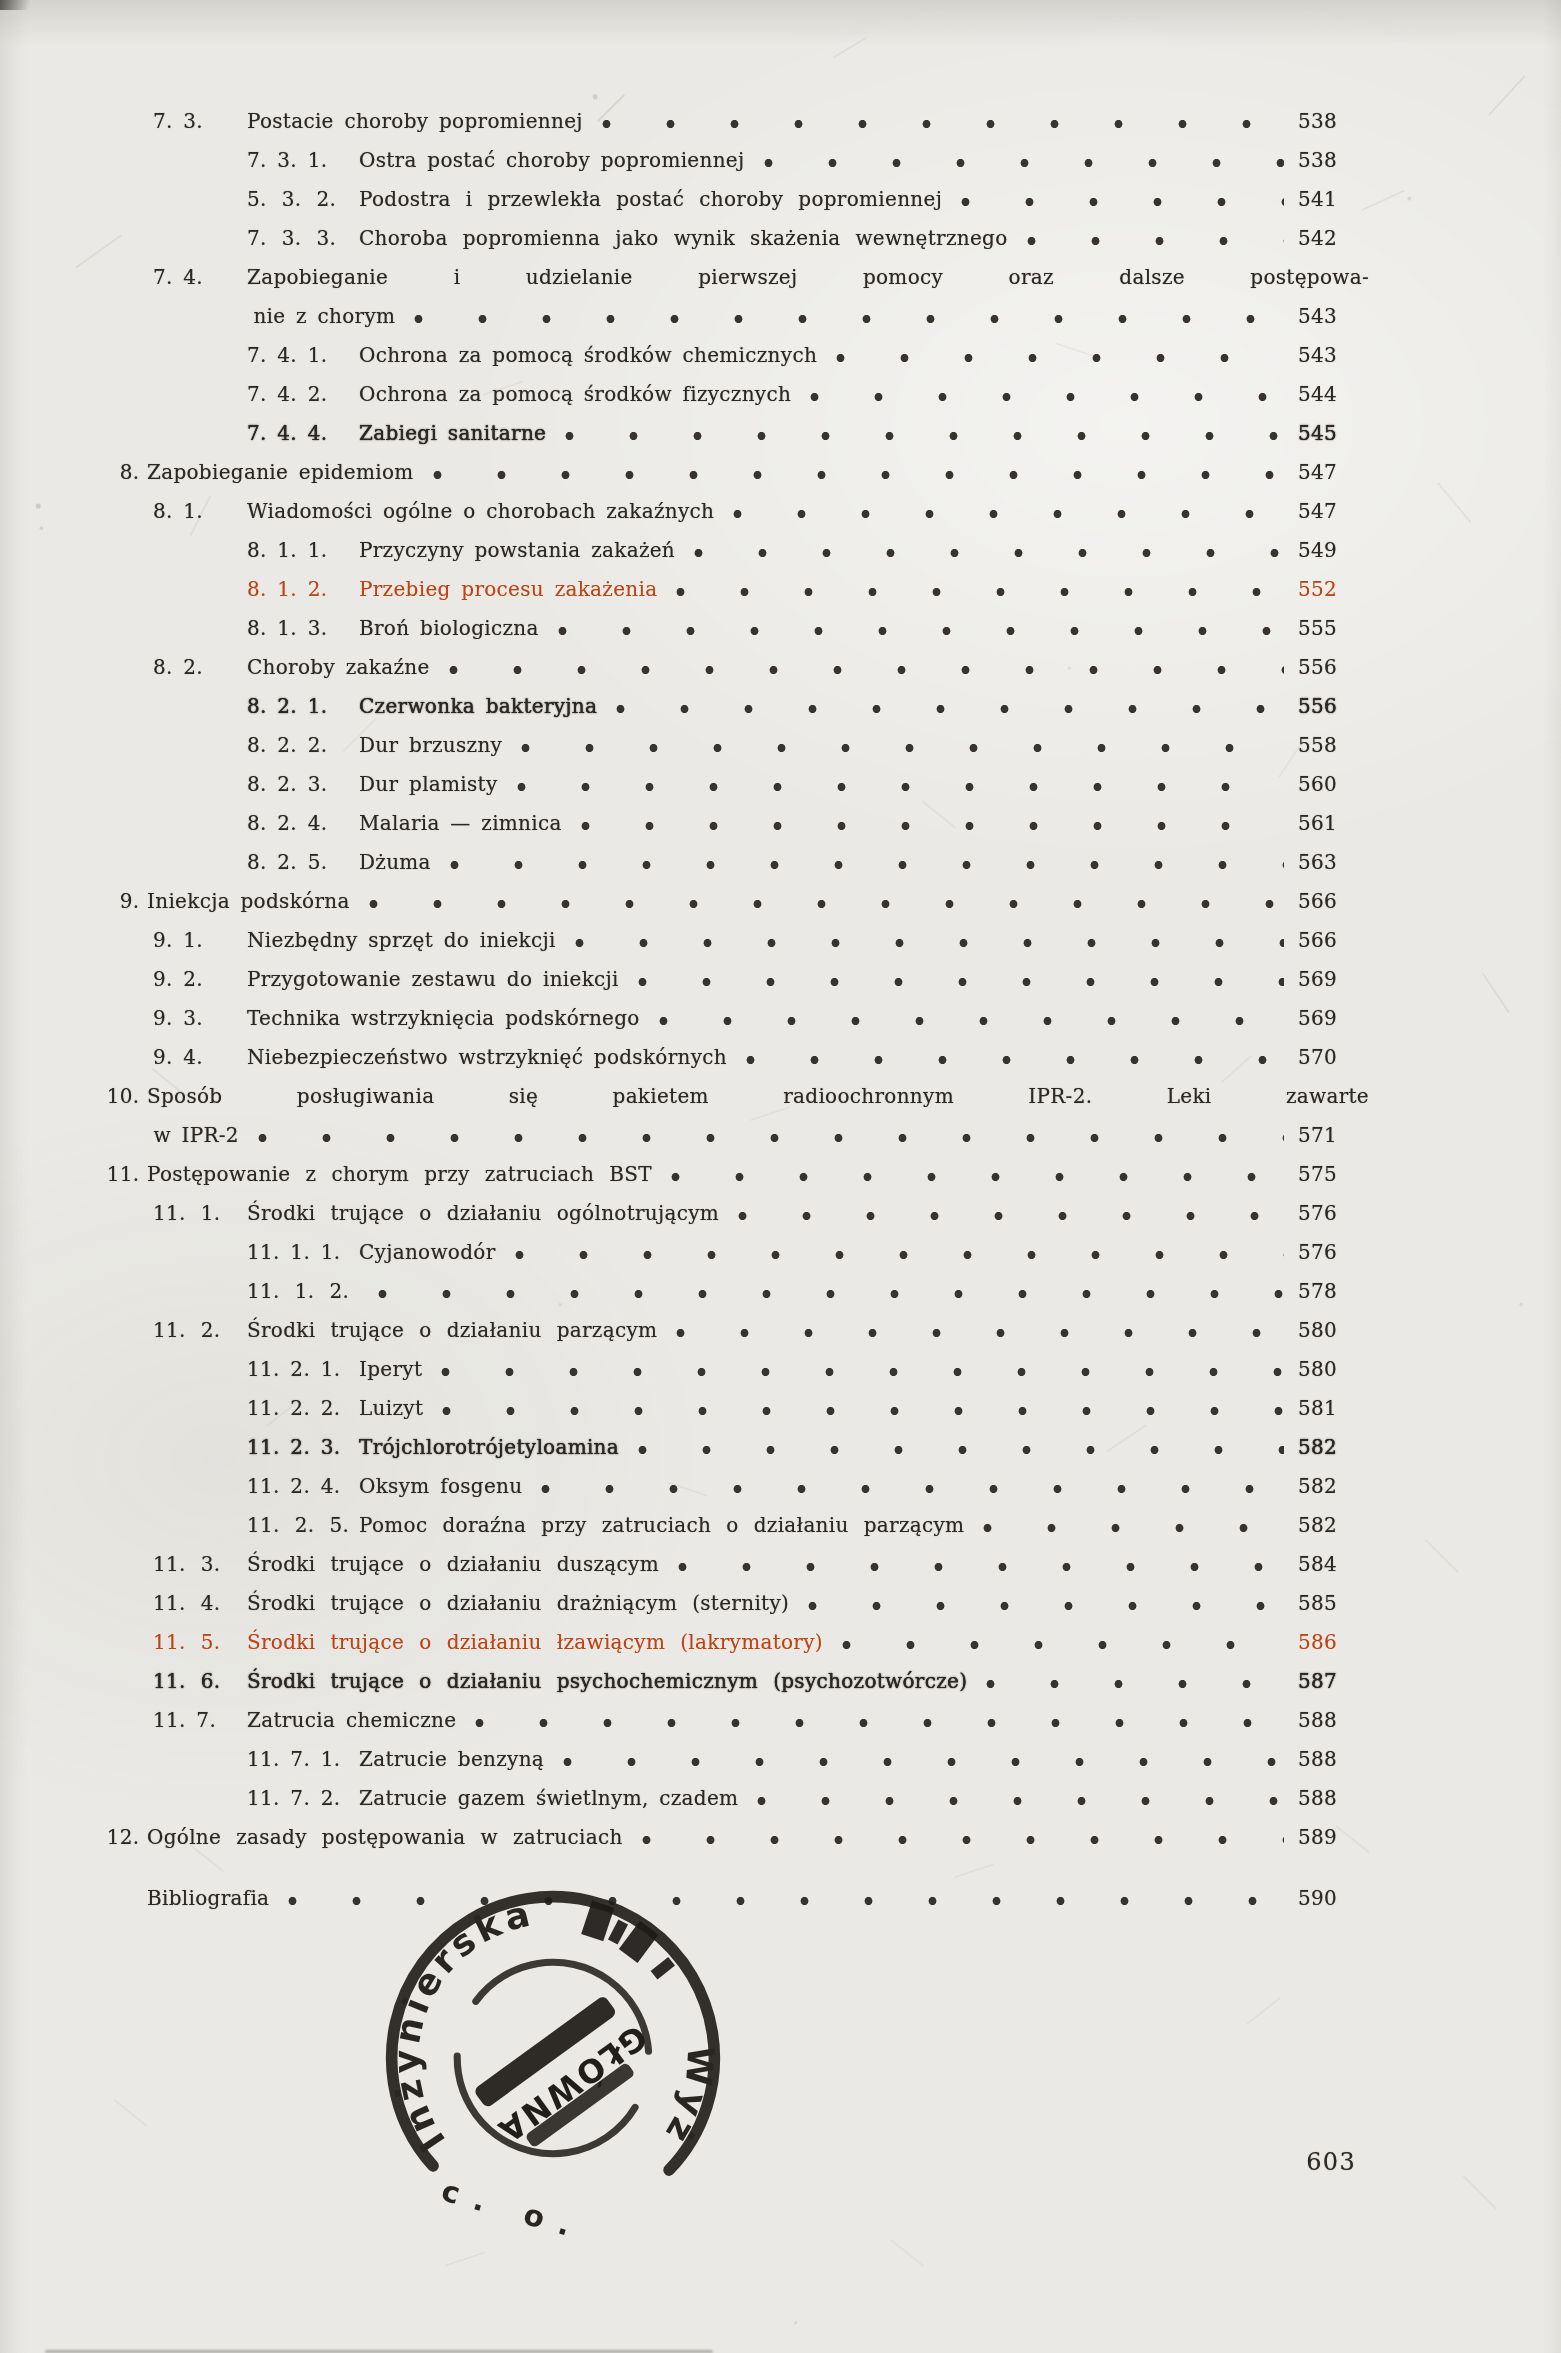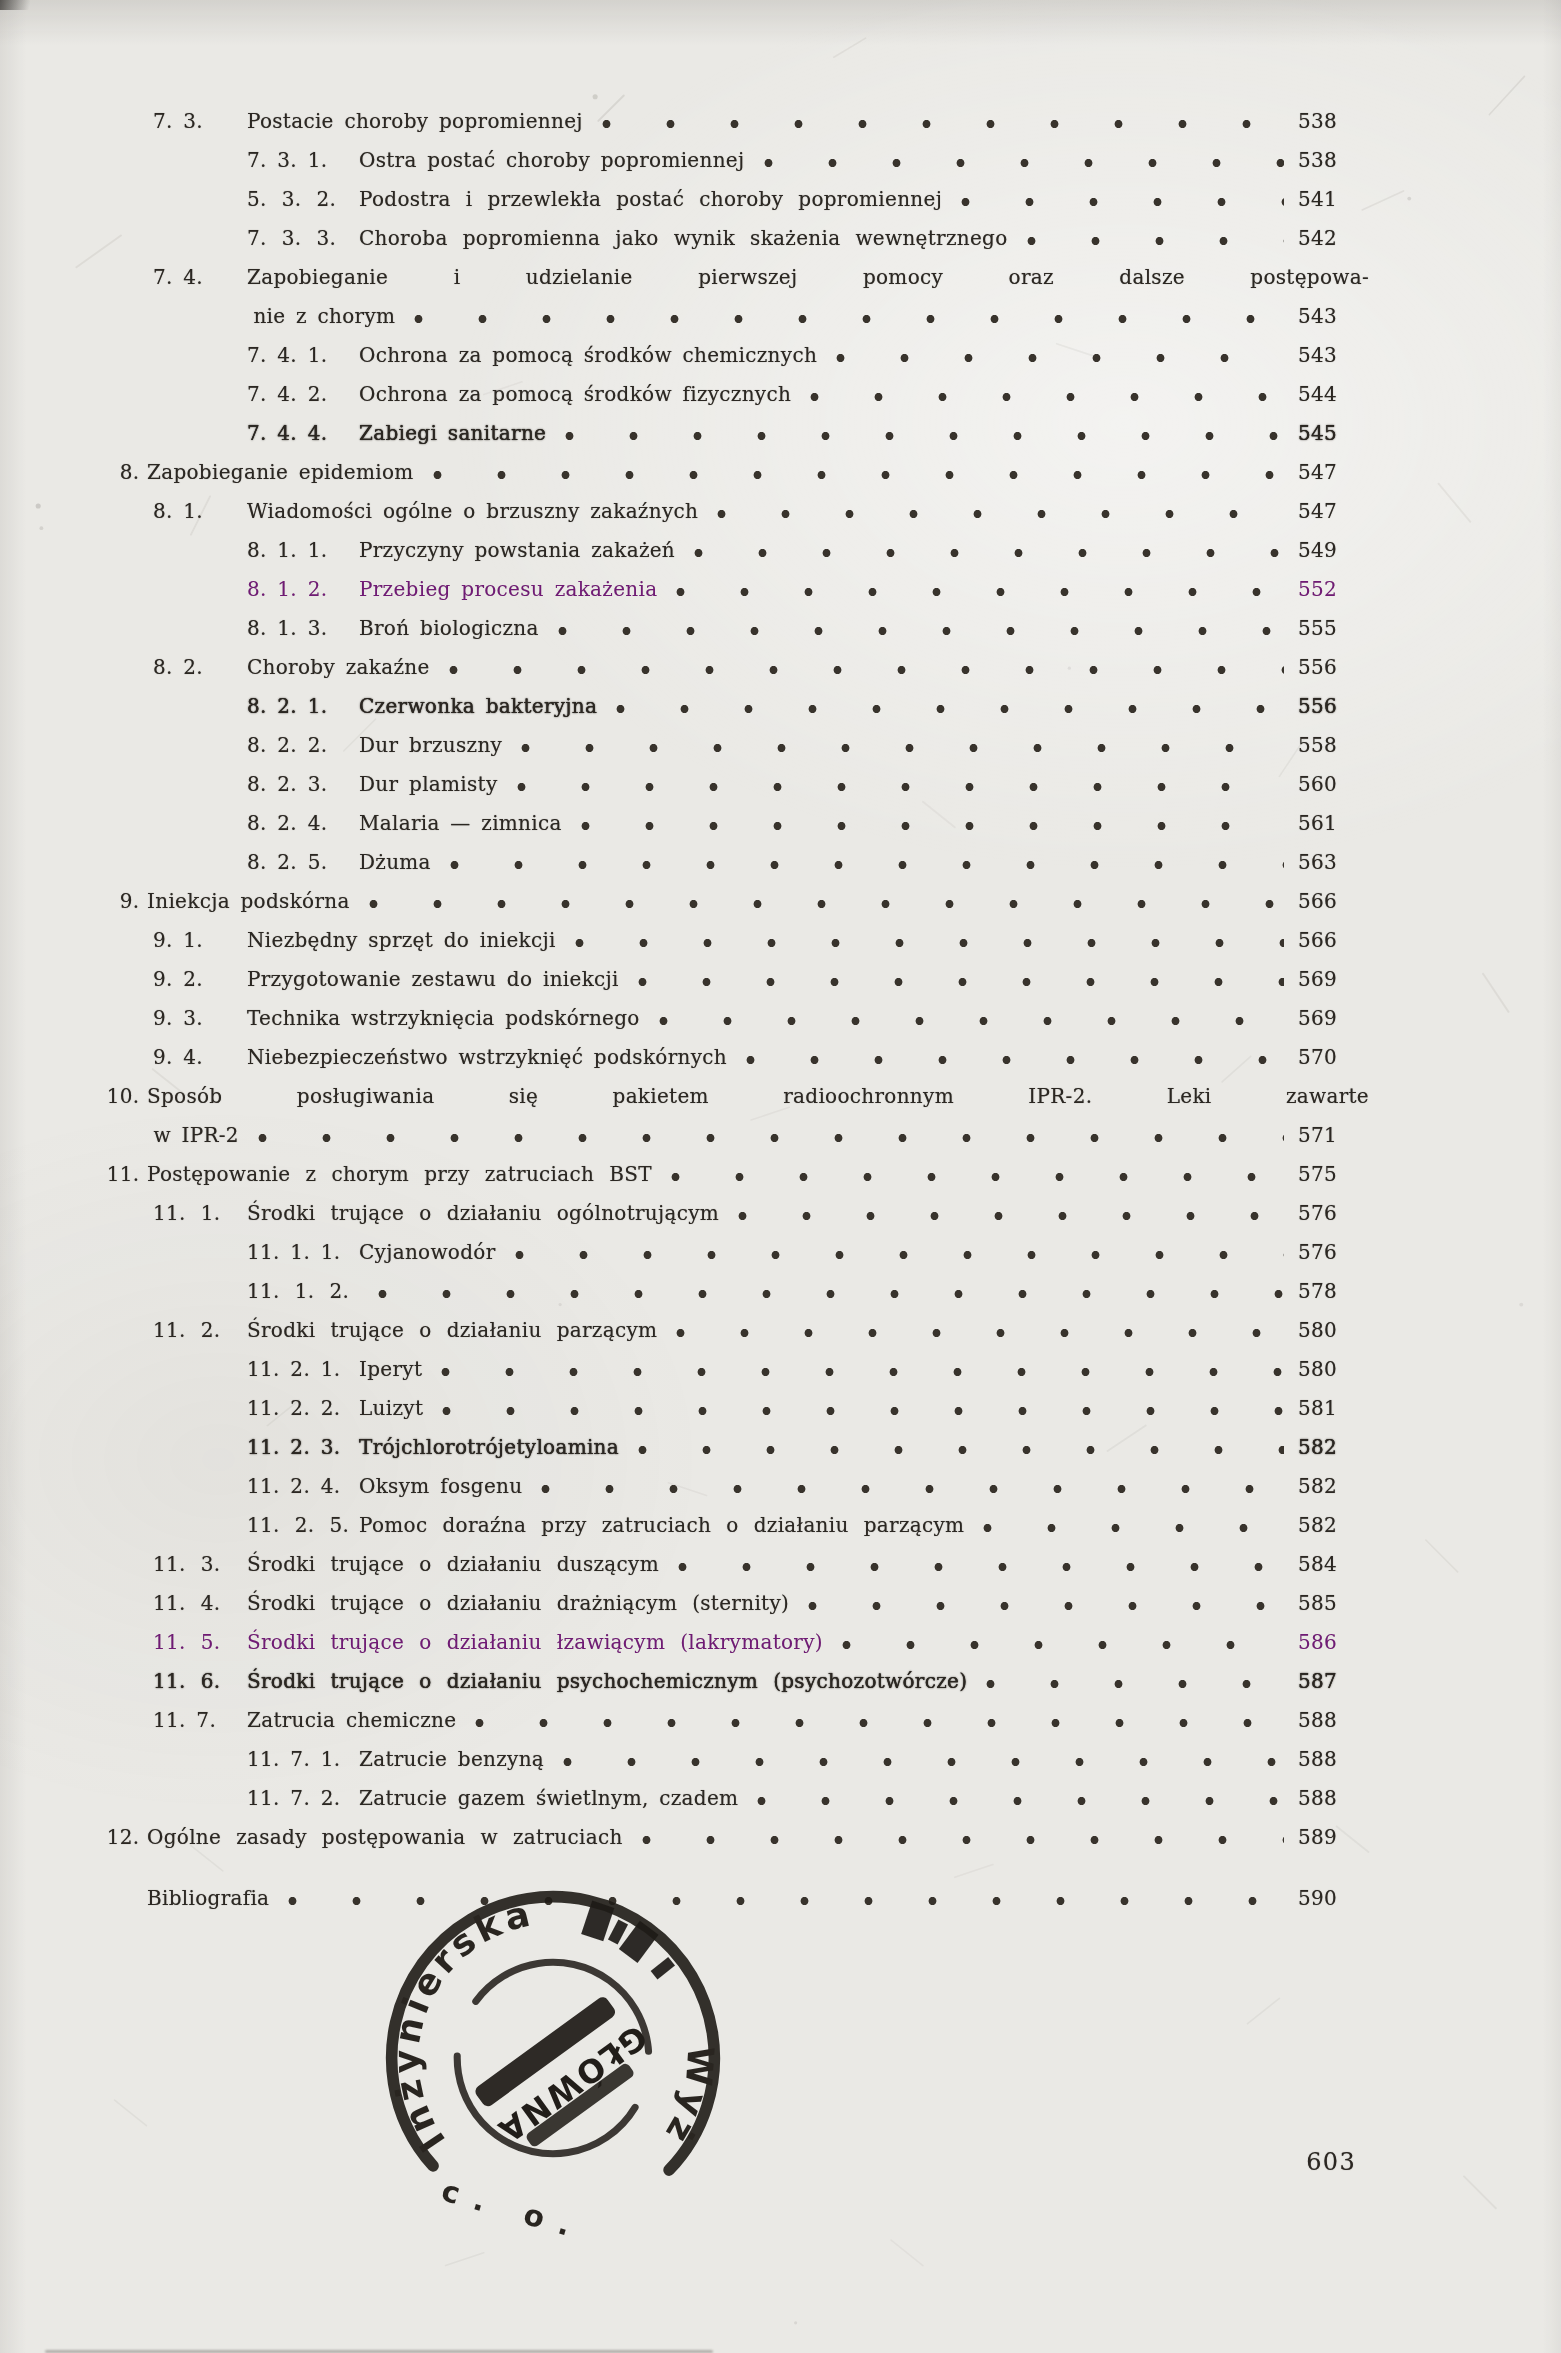--- a/index.html
+++ b/index.html
@@ -32,21 +32,21 @@
   .wrapped .l2 .lbl{padding-left:6.4px}
   .lbl{flex:0 1 auto;white-space:nowrap}
   .dots{
     flex:1 1 0;height:7.6px;margin:0 14px 0 19px;
     background-image:radial-gradient(circle at 4.5px 3.8px,#38332c 3.5px,rgba(56,51,44,0) 4.3px);
     background-size:64px 7.6px;background-repeat:repeat-x;background-position:left bottom;
   }
   .pg{flex:none;min-width:71px;text-align:left;white-space:nowrap}
   .bold{text-shadow:0 0 1.7px rgba(36,32,26,.95),0 0 0.6px rgba(36,32,26,.9)}
   .wide{word-spacing:.42em}
-  .faded{color:#701a75;text-shadow:0 0 0.6px rgba(90,84,76,.3)}
+  .faded{color:#c2410c;text-shadow:0 0 0.6px rgba(90,84,76,.3)}
   .gap{margin-top:22px}
   .folio{position:absolute;top:2148px;right:206px;font-size:24px;letter-spacing:1.3px;text-shadow:0 0 0.9px rgba(48,44,38,.5)}
   .stamp{position:absolute;left:373px;top:1878px;width:360px;height:360px;opacity:.95}
   .fibers{position:absolute;inset:0;width:100%;height:100%;pointer-events:none}
   .corner-shadow{position:absolute;left:0;top:0;width:39px;height:9.5px;
     background:linear-gradient(100deg,rgba(40,38,35,.7),rgba(40,38,35,0) 75%);filter:blur(0.6px)}
   .bottom-edge-shadow{position:absolute;left:45px;bottom:1.3px;width:668px;height:3.2px;
     background:rgba(70,64,58,.35);filter:blur(1px);border-radius:1.9px}
 </style>
 </head>
@@ -150,21 +150,21 @@
         <span class="dots"></span>
         <span class="pg">547</span>
       </span>
     </span>
   </div>
     <div class="row lv2">
     <span class="num">8. 1.</span>
     <span class="rbody">
 
       <span class="l2">
-        <span class="lbl">Wiadomości ogólne o brzuszny zakaźnych</span>
+        <span class="lbl">Wiadomości ogólne o chorobach zakaźnych</span>
         <span class="dots"></span>
         <span class="pg">547</span>
       </span>
     </span>
   </div>
     <div class="row lv3">
     <span class="num">8. 1. 1.</span>
     <span class="rbody">
 
       <span class="l2">

